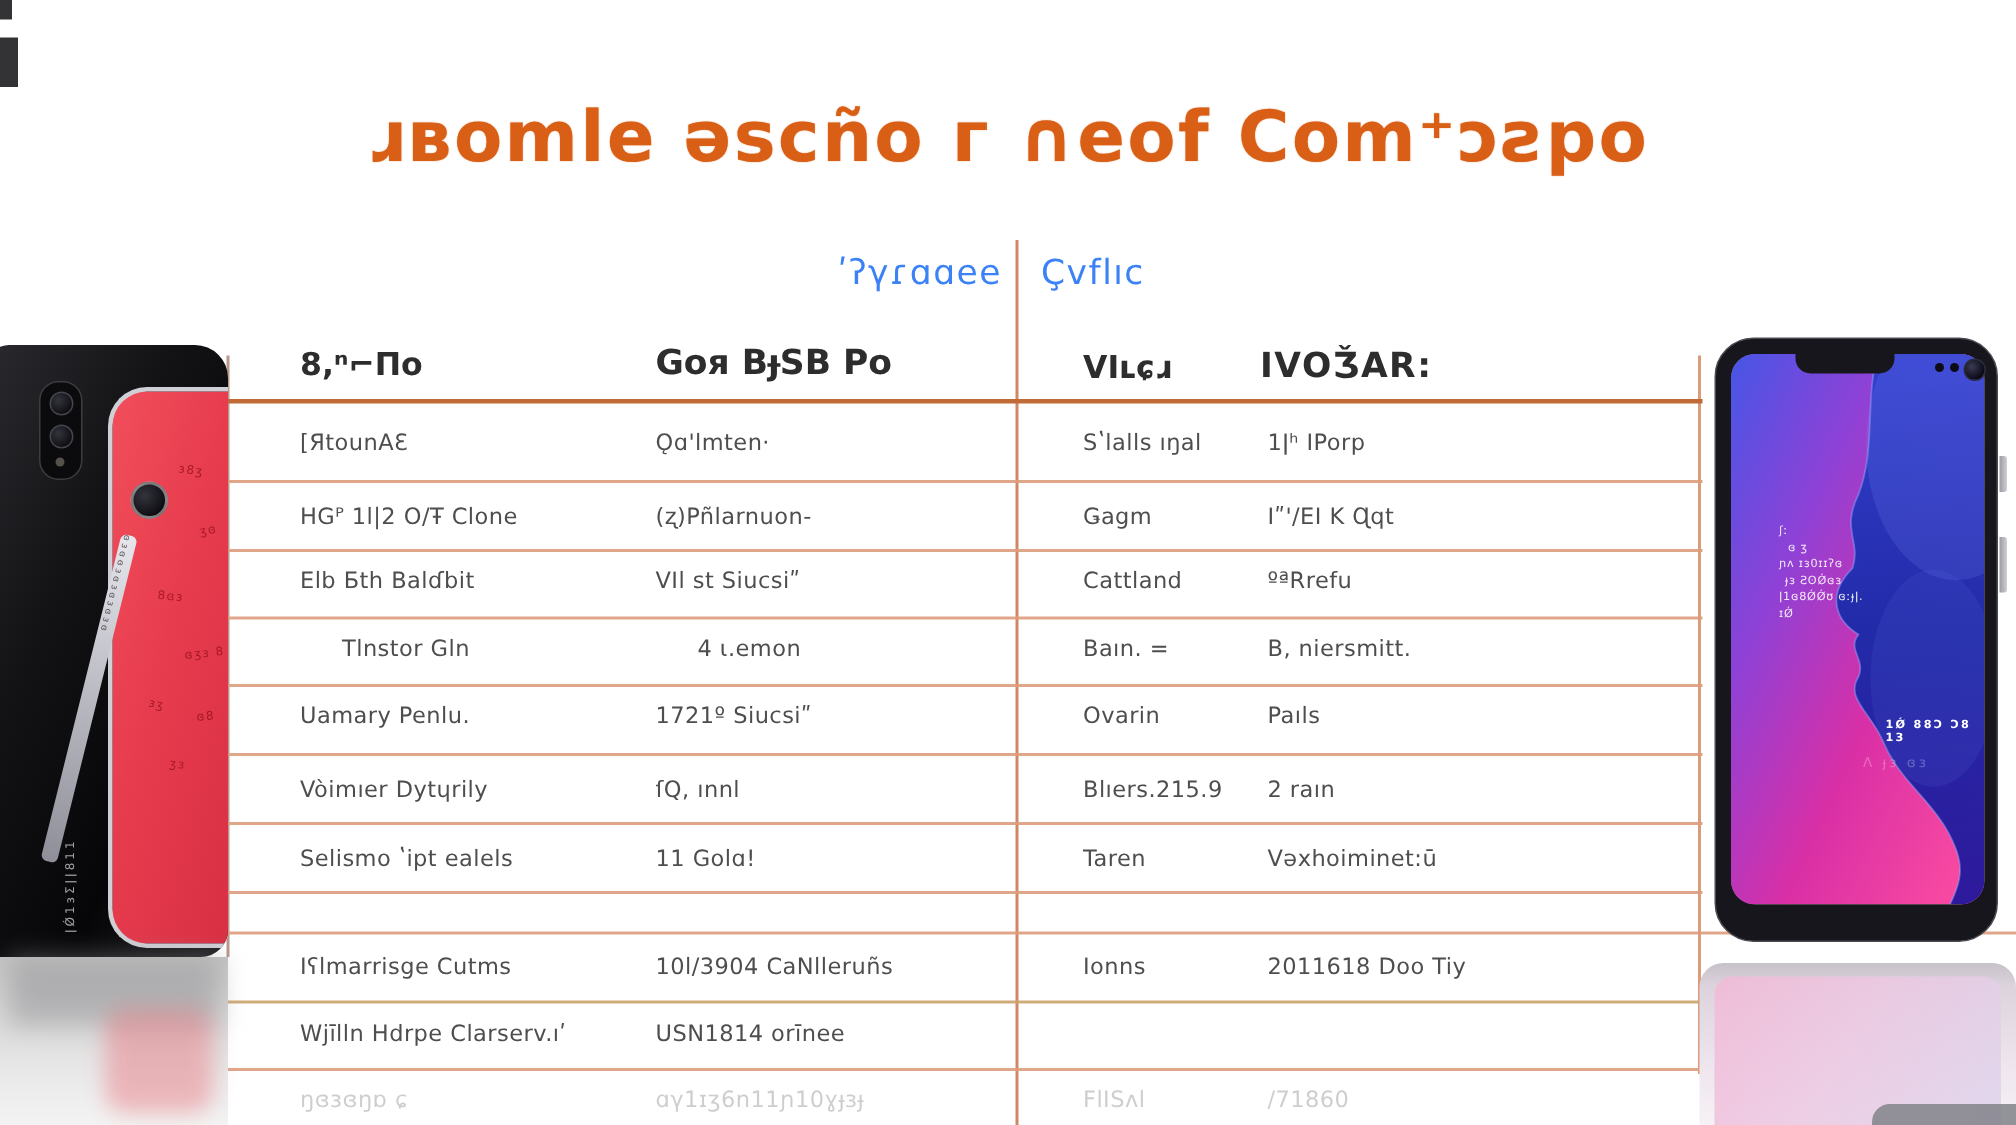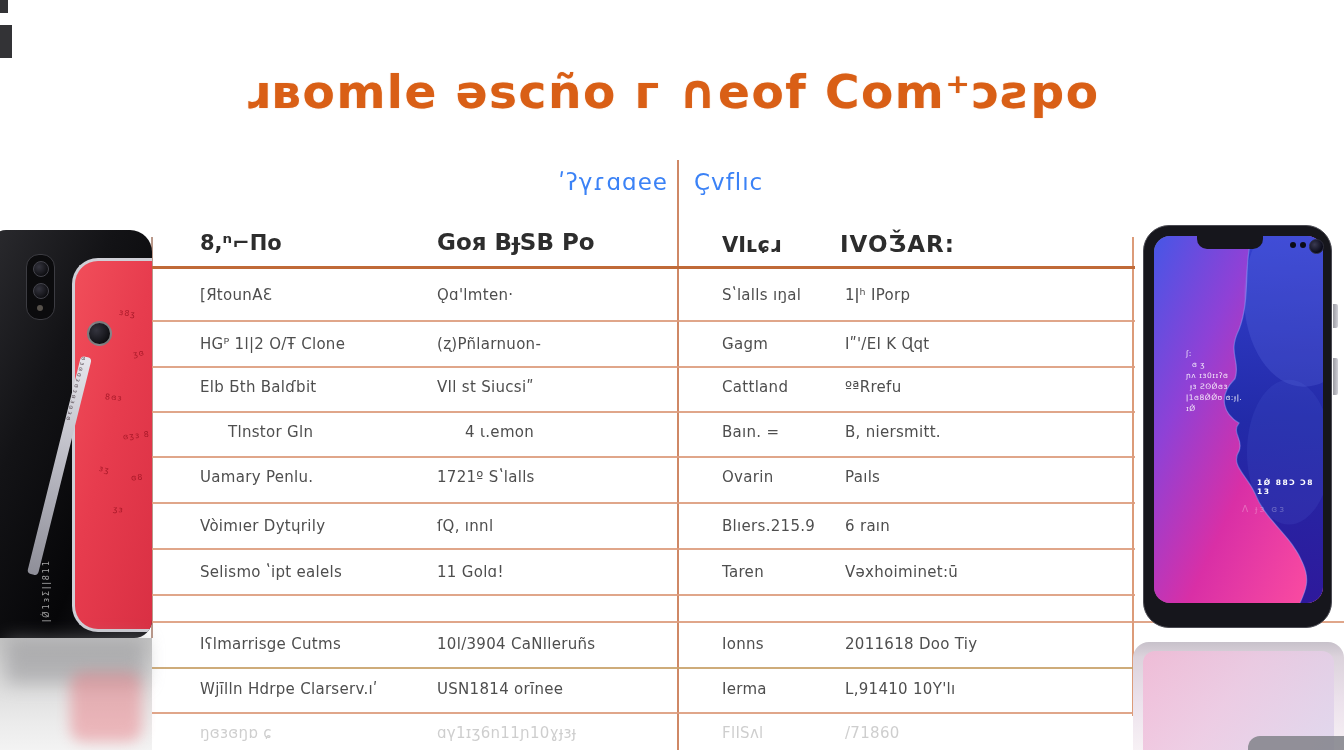--- a/index.html
+++ b/index.html
@@ -153,21 +153,21 @@
   <div class="trow lrow" style="top:378px;">
       <span class="lbl">Elb Ƃth Balɗbit</span>
       <span class="val">VIl st Siucsiʺ</span>
     </div>
   <div class="trow lrow" style="top:423px;margin-left:28px;">
       <span class="lbl">Tlnstor Gln</span>
       <span class="val">4 ɩ.emon</span>
     </div>
   <div class="trow lrow" style="top:468px;">
       <span class="lbl">Uamary Penlu.</span>
-      <span class="val">1721º Sʽlalls</span>
+      <span class="val">1721º Siucsiʺ</span>
     </div>
   <div class="trow lrow" style="top:517px;">
       <span class="lbl">Vòimıer Dytɥrily</span>
       <span class="val">ſQ, ınnl</span>
     </div>
   <div class="trow lrow" style="top:563px;">
       <span class="lbl">Selismo ʽipt ealels</span>
       <span class="val">11 Golɑ!</span>
     </div>
   <div class="trow lrow" style="top:635px;">
@@ -198,33 +198,29 @@
   <div class="trow rrow" style="top:378px;">
       <span class="lbl">Cattland</span>
       <span class="val">ºªRrefu</span>
     </div>
   <div class="trow rrow" style="top:468px;">
       <span class="lbl">Ovarin</span>
       <span class="val">Paıls</span>
     </div>
   <div class="trow rrow" style="top:517px;">
       <span class="lbl">Blıers.215.9</span>
-      <span class="val">6 raın</span>
+      <span class="val">2 raın</span>
     </div>
   <div class="trow rrow" style="top:563px;">
       <span class="lbl">Taren</span>
       <span class="val">Vǝxhoiminet:ū</span>
     </div>
   <div class="trow rrow" style="top:635px;">
       <span class="lbl">Ionns</span>
       <span class="val">2011618 Doo Tiy</span>
-    </div>
-  <div class="trow rrow" style="top:680px;">
-      <span class="lbl">Ierma</span>
-      <span class="val">L,91410 10Y'lı</span>
     </div>
   <div class="trow rrow faint" style="top:724px;">
       <span class="lbl">FlISʌl</span>
       <span class="val">/71860</span>
     </div>
 
   <div id="left-phone">
     <div id="lp-cam-module">
       <div class="lens" style="left:6px;top:6px;width:14px;height:14px;"></div>
       <div class="lens" style="left:6px;top:28px;width:14px;height:14px;"></div>

